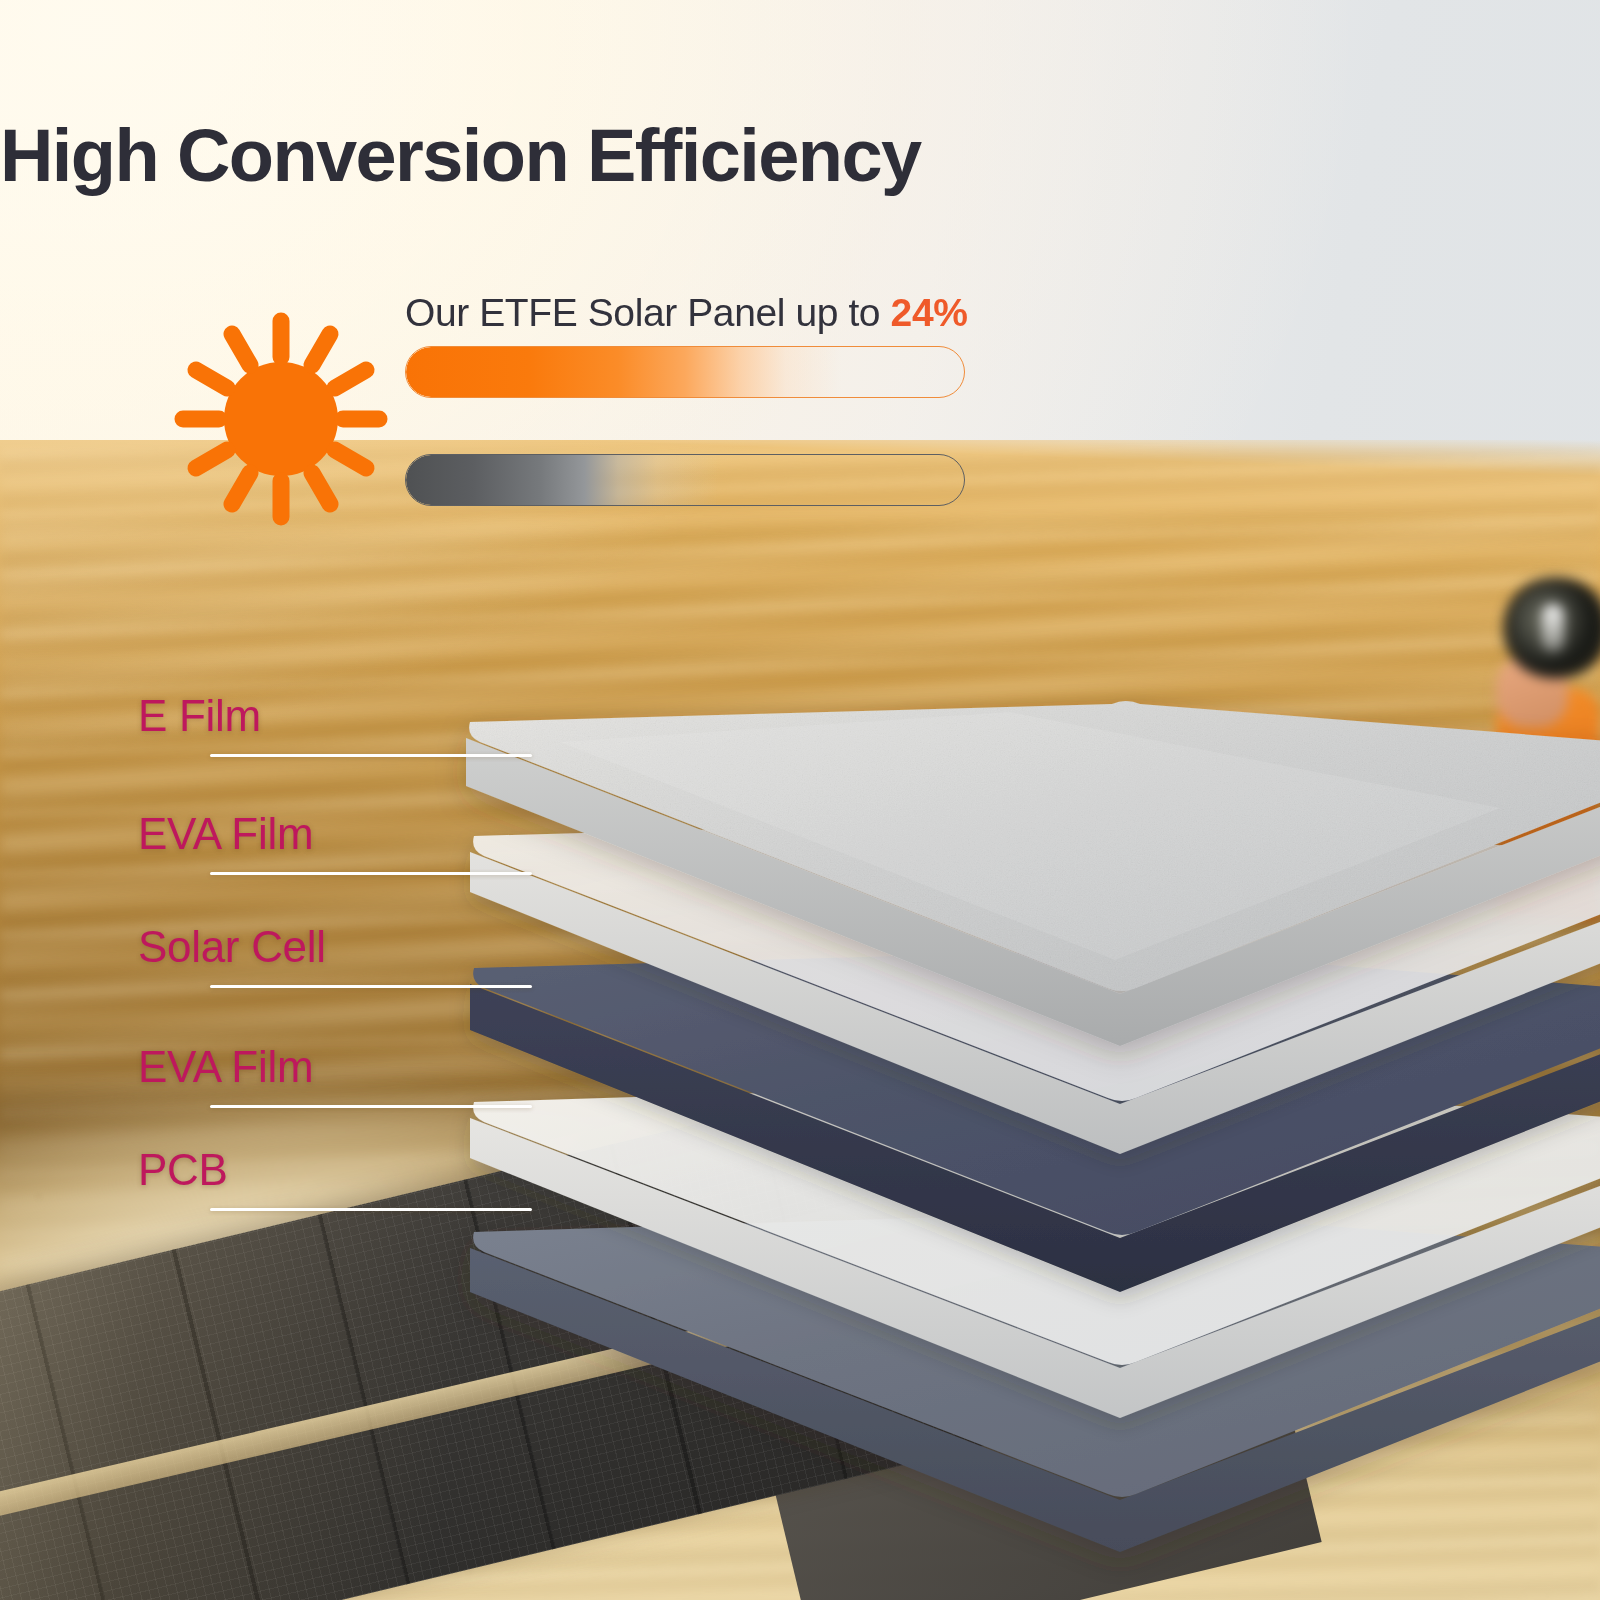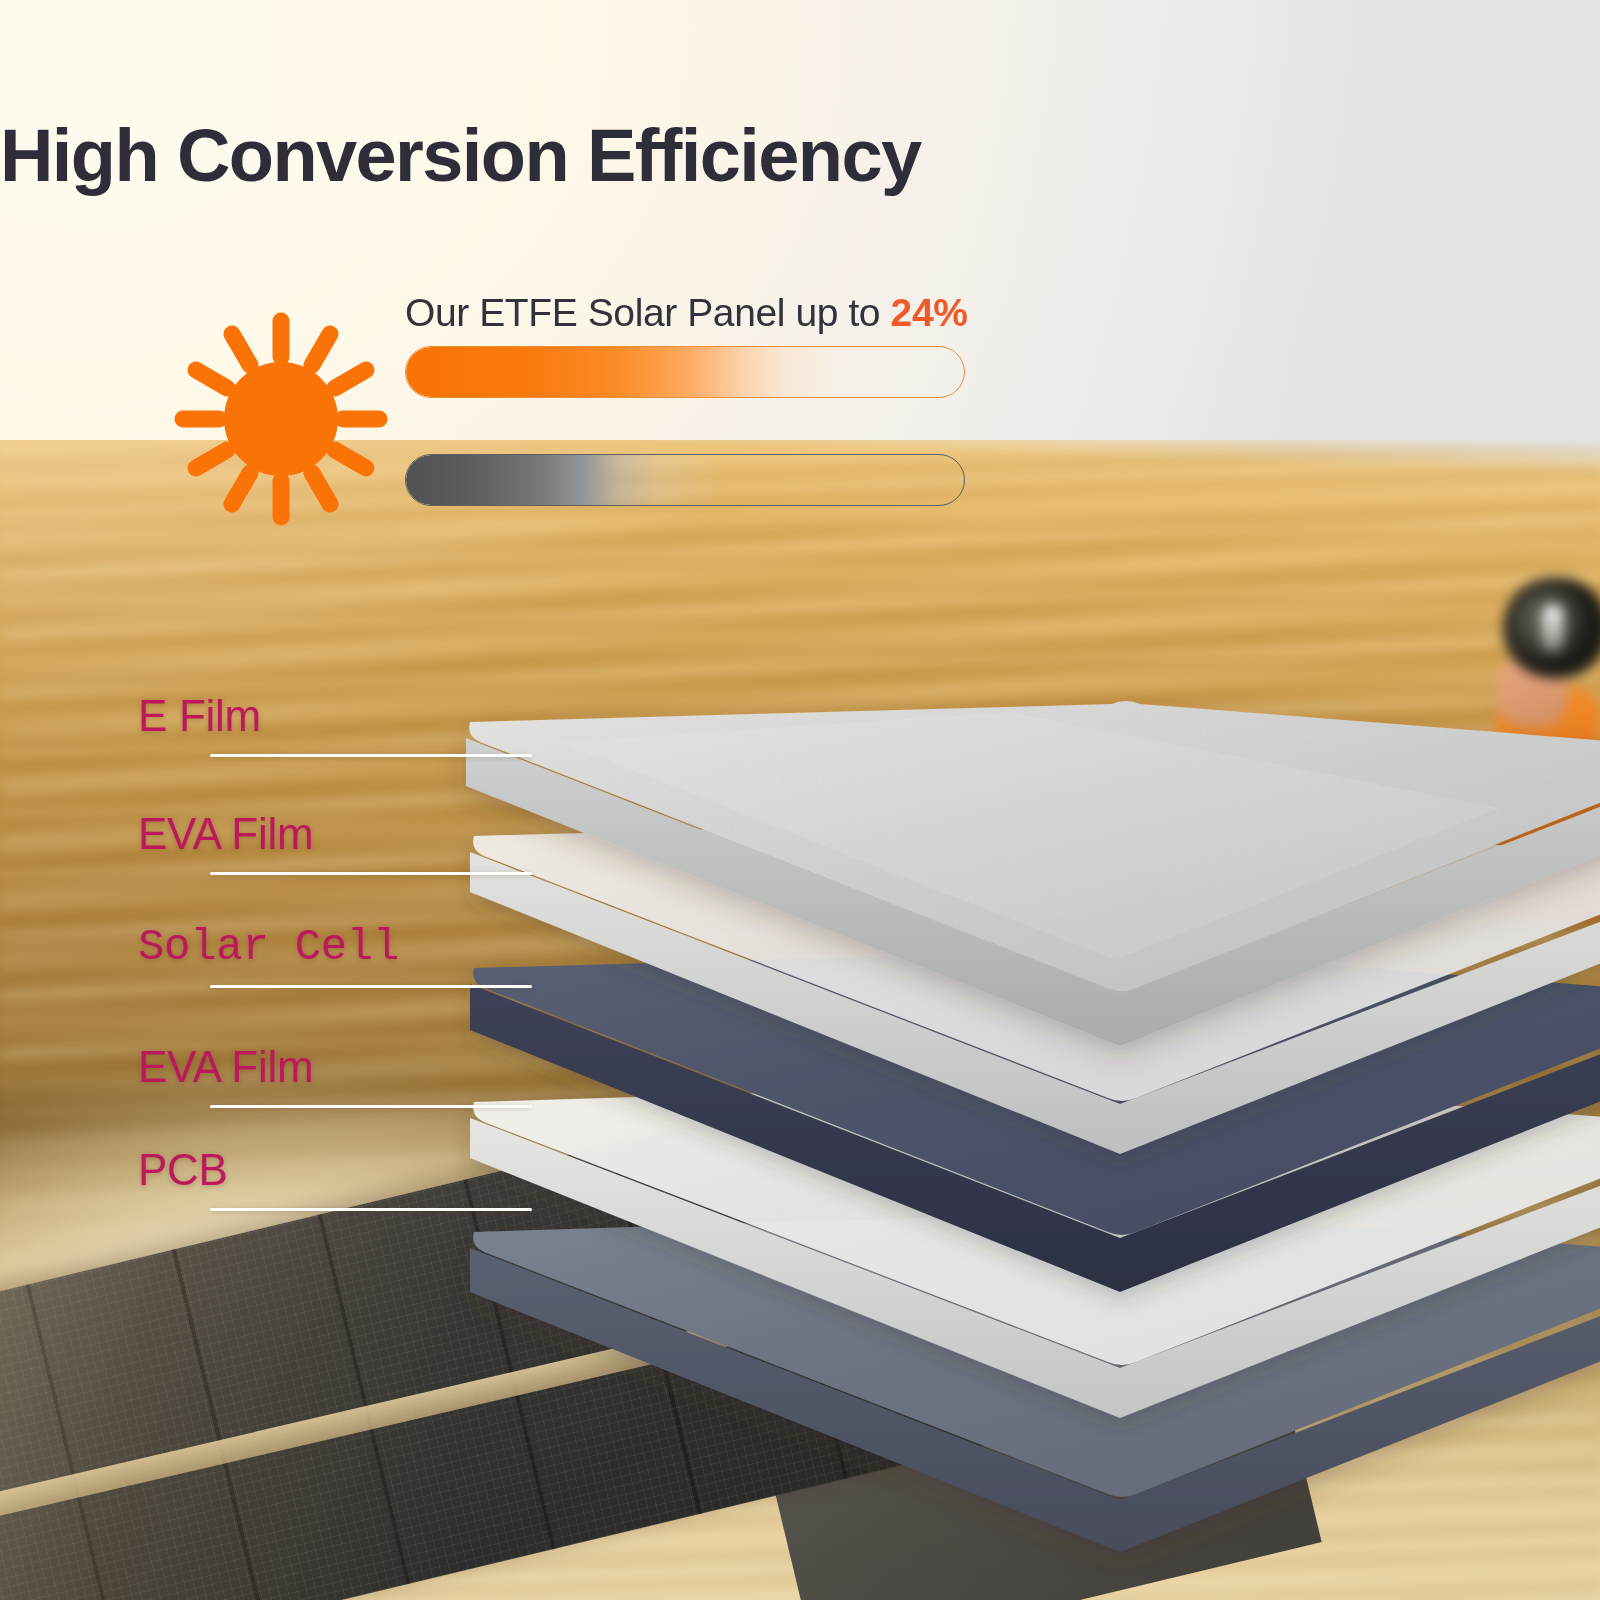--- a/index.html
+++ b/index.html
@@ -416,21 +416,21 @@
   <div class="callout" style="left:138px; top:694px;">
     <div class="name">E Film</div>
     <div class="rule" style="width:322px; margin-left:72px;"></div>
   </div>
 
   <div class="callout" style="left:138px; top:812px;">
     <div class="name">EVA Film</div>
     <div class="rule" style="width:322px; margin-left:72px;"></div>
   </div>
 
-  <div class="callout" style="left:138px; top:925px;font-family:Liberation Mono, monospace;">
+  <div class="callout" style="left:138px; top:925px;">
     <div class="name">Solar Cell</div>
     <div class="rule" style="width:322px; margin-left:72px;"></div>
   </div>
 
   <div class="callout" style="left:138px; top:1045px;">
     <div class="name">EVA Film</div>
     <div class="rule" style="width:322px; margin-left:72px;"></div>
   </div>
 
   <div class="callout" style="left:138px; top:1148px;">

